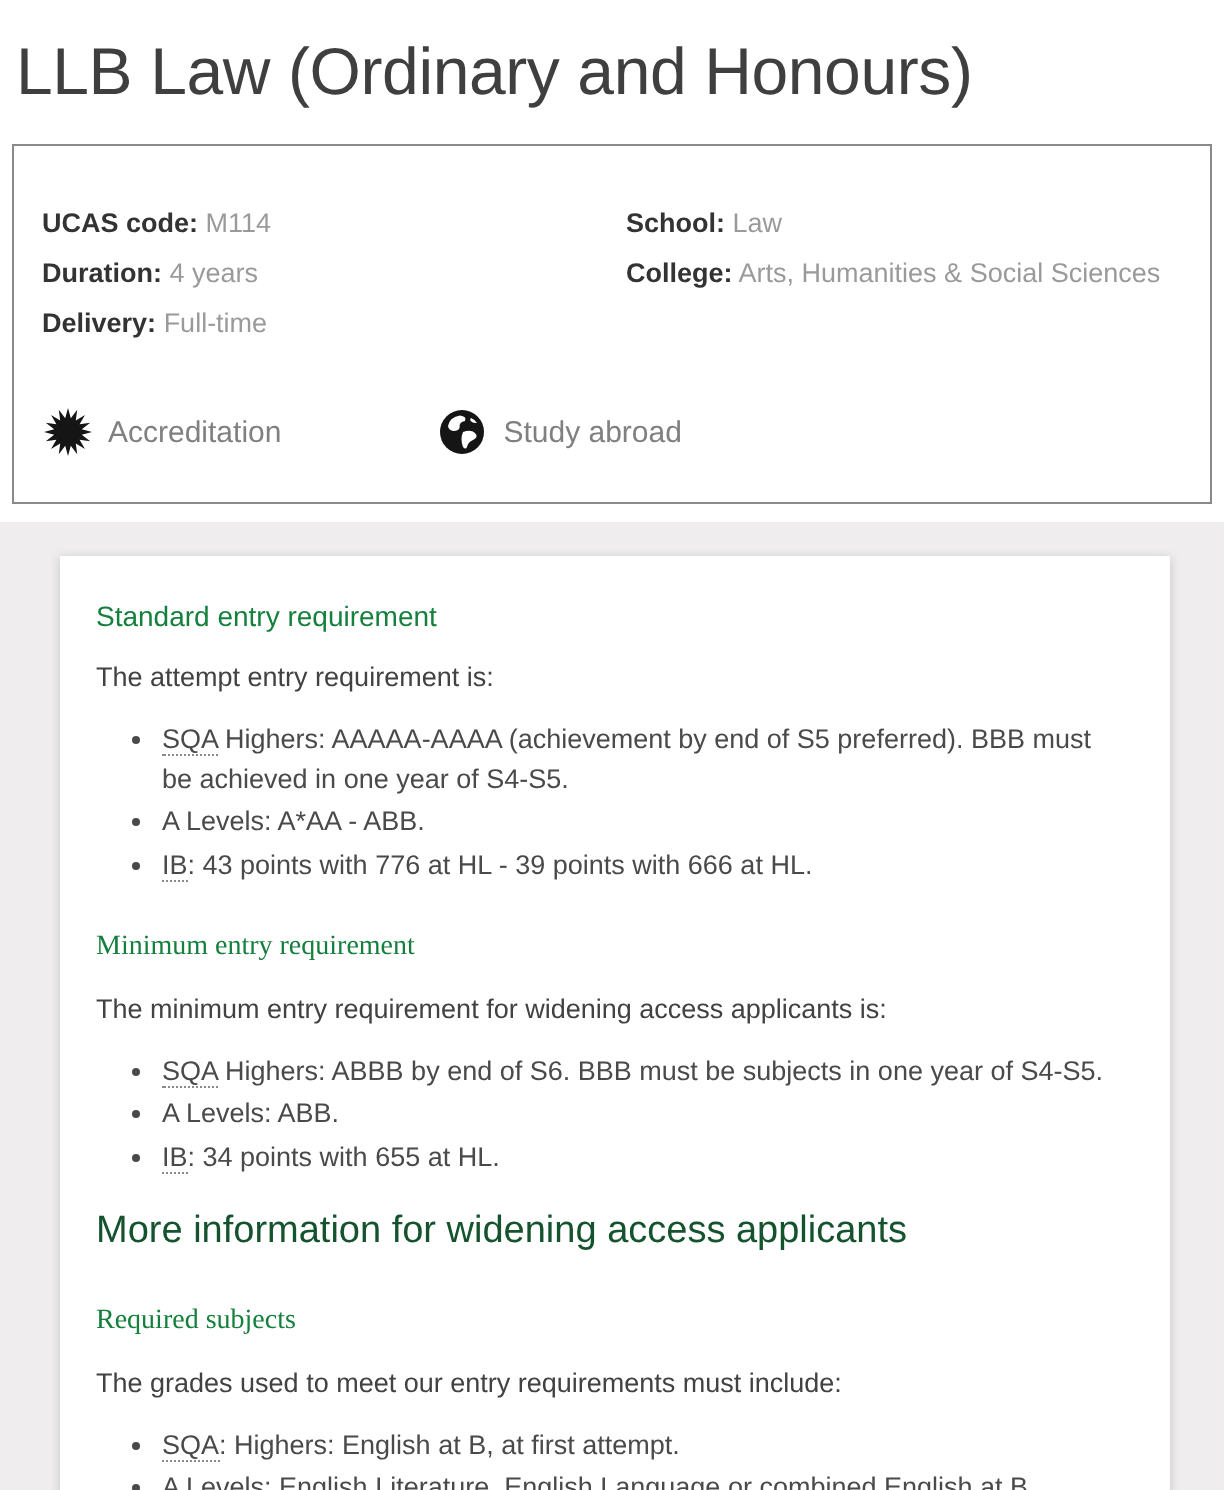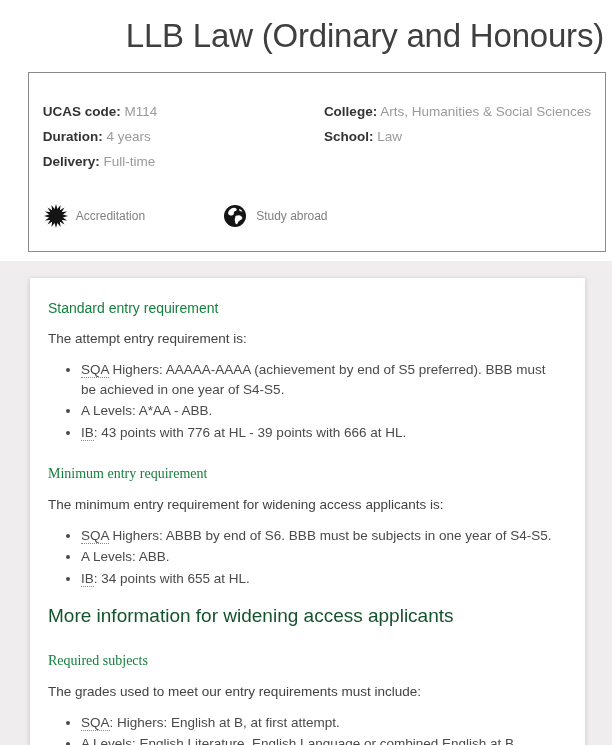--- a/index.html
+++ b/index.html
@@ -5,21 +5,21 @@
   * { box-sizing: border-box; }
   html, body { margin: 0; padding: 0; }
   body {
     width: 612px;
     height: 745px;
     overflow: hidden;
     background: #ffffff;
     font-family: "Liberation Sans", sans-serif;
     -webkit-font-smoothing: antialiased;
   }
-  .page { display: flex; flex-direction: column; height: 533px; align-items: flex-end; }
+  .page { display: flex; flex-direction: column; height: 533px; }
 
   
   .page-header { padding: 14px 8px 0 8px; }
   .page-header h1 {
     margin: 0;
     font-size: 33px;
     font-weight: 300;
     color: #3f3f3f;
     letter-spacing: -0.2px;
     line-height: 1.35;
@@ -37,21 +37,21 @@
     grid-template-columns: 1fr 1fr;
     column-gap: 14px;
   }
   .field { margin: 5px 0; font-size: 13.5px; line-height: 1.5; }
   .field-label { font-weight: 700; color: #333333; }
   .field-value { color: #9a9a9a; }
   .badges { display: flex; align-items: center; margin-top: 26px; }
   .badge { display: flex; align-items: center; }
   .badge + .badge { margin-left: 78px; }
   .badge-icon { display: inline-flex; width: 26px; height: 26px; margin-right: 7px; }
-  .badge-label { font-size: 12px; color: #808080; }
+  .badge-label { font-size: 15px; color: #808080; }
 
   
   .content-bg {
     flex: 1;
     margin-top: 9px;
     background: #efedee;
     padding: 17px 27px 0 30px;
   }
   .card {
     background: #ffffff;
@@ -106,22 +106,22 @@
   </header>
 
   <section class="info-box">
     <div class="info-grid">
       <div class="info-col">
         <div class="field"><span class="field-label">UCAS code:</span> <span class="field-value">M114</span></div>
         <div class="field"><span class="field-label">Duration:</span> <span class="field-value">4 years</span></div>
         <div class="field"><span class="field-label">Delivery:</span> <span class="field-value">Full-time</span></div>
       </div>
       <div class="info-col">
+        <div class="field"><span class="field-label">School:</span> <span class="field-value">Law</span></div>
         <div class="field"><span class="field-label">College:</span> <span class="field-value">Arts, Humanities &amp; Social Sciences</span></div>
-        <div class="field"><span class="field-label">School:</span> <span class="field-value">Law</span></div>
       </div>
     </div>
     <div class="badges">
       <div class="badge">
         <span class="badge-icon">
           <svg viewBox="0 0 26 26" width="26" height="26" aria-hidden="true">
             <polygon fill="#151515" points="25,13 19.9,14.4 24.1,17.6 18.8,16.9 21.5,21.5 16.9,18.8 17.6,24.1 14.4,19.9 13,25 11.6,19.9 8.4,24.1 9.1,18.8 4.5,21.5 7.2,16.9 1.9,17.6 6.1,14.4 1,13 6.1,11.6 1.9,8.4 7.2,9.1 4.5,4.5 9.1,7.2 8.4,1.9 11.6,6.1 13,1 14.4,6.1 17.6,1.9 16.9,7.2 21.5,4.5 18.8,9.1 24.1,8.4 19.9,11.6"></polygon>
           </svg>
         </span>
         <span class="badge-label">Accreditation</span>

